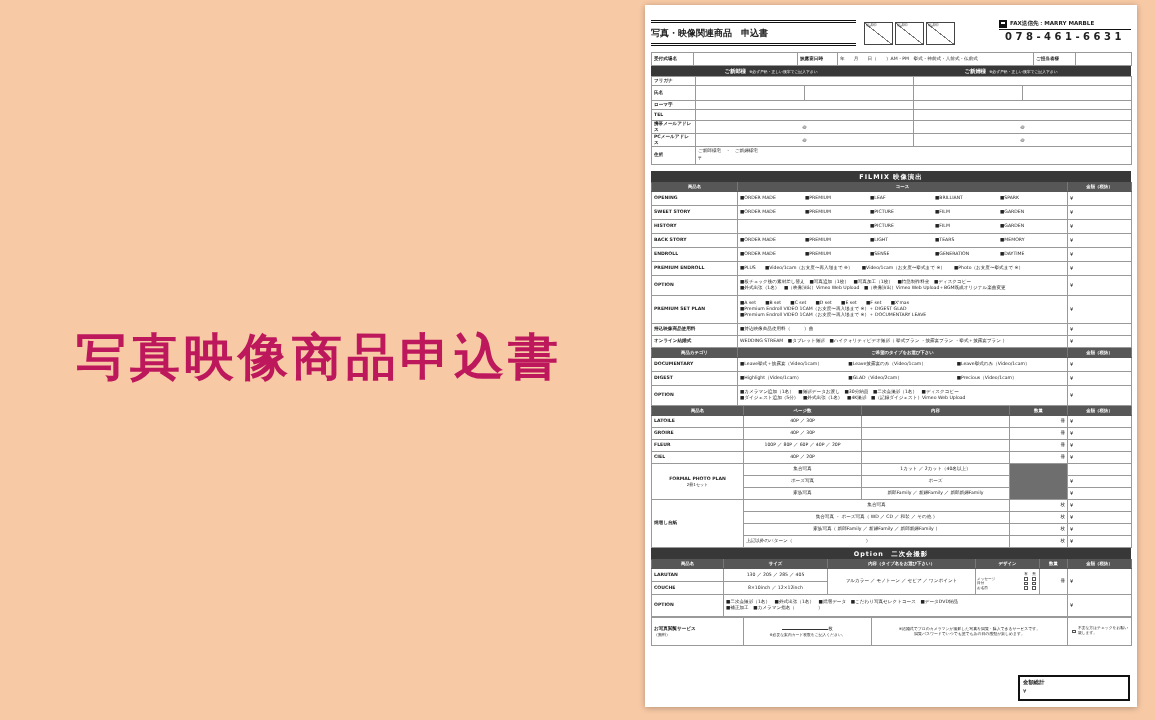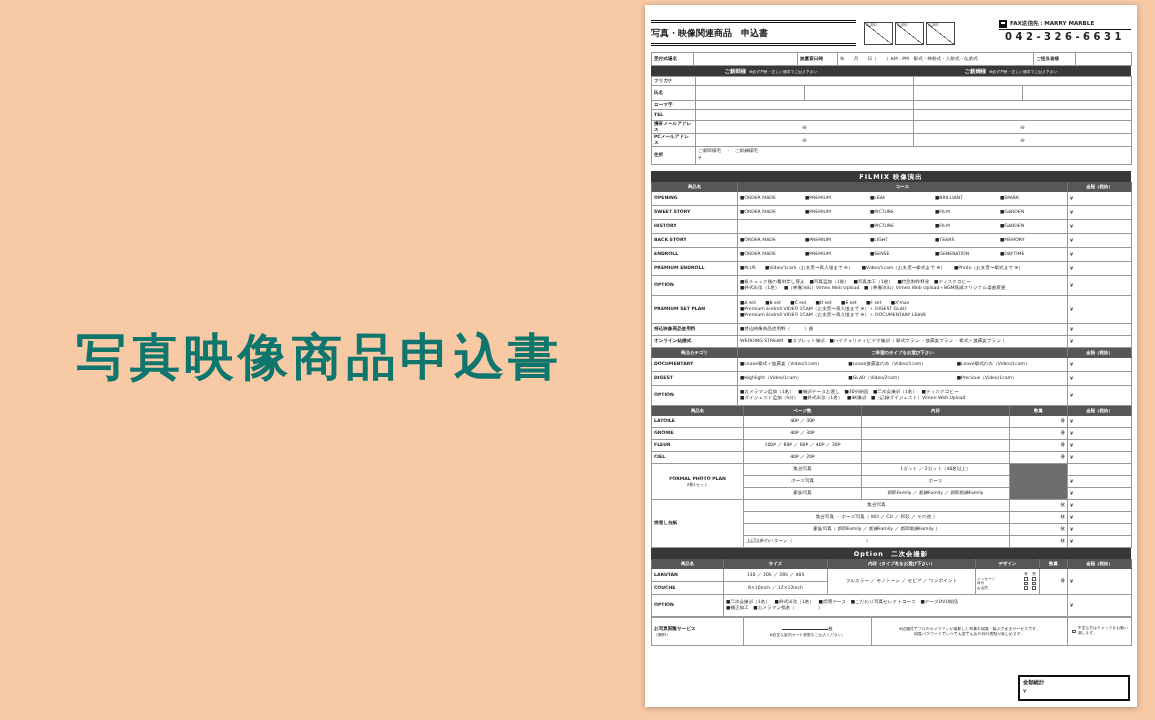--- a/index.html
+++ b/index.html
@@ -1,18 +1,18 @@
 <!DOCTYPE html>
 <html><head>
 <meta charset="utf-8">
 <style>
   *{box-sizing:border-box;margin:0;padding:0}
   html,body{width:1155px;height:720px;overflow:hidden}
   body{background:#f7c9a5;font-family:"DejaVu Sans","Liberation Sans",sans-serif;position:relative;color:#222}
-  .slide-title{position:absolute;left:76px;top:324px;font-size:50px;font-weight:bold;color:#0f766e;letter-spacing:4px;white-space:nowrap}
+  .slide-title{position:absolute;left:76px;top:324px;font-size:50px;font-weight:bold;color:#be185d;letter-spacing:4px;white-space:nowrap}
   .paper{position:absolute;left:645px;top:5px;width:492px;height:702px;background:#fff;box-shadow:0 1px 6px rgba(0,0,0,.28);padding:5px 6px 4px 6px}
   
   .form-header{display:flex;align-items:flex-start;margin-top:10px;margin-bottom:4px}
   .title-box{width:205px;border-top:3px double #111;border-bottom:3px double #111;font-weight:bold;font-size:9px;line-height:20px;height:26px}
   .stamps{display:flex;margin-left:8px;margin-top:2px}
   .stamp{width:29px;height:23px;border:1px solid #444;margin-right:2px;position:relative;background:linear-gradient(to top right,transparent 47.5%,#777 47.5%,#777 50.5%,transparent 50.5%)}
   .stamp span{position:absolute;top:0;left:1px;font-size:3.5px;color:#333}
   .fax-block{margin-left:auto;width:132px}
   .fax-line{display:flex;align-items:center;border-bottom:1px solid #111;padding-bottom:1px}
   .fax-icon{width:8px;height:8px;background:#111;margin-right:3px;position:relative;flex:none}
@@ -75,21 +75,21 @@
         </div>
       <div class="stamp">
           <span>確認印</span>
         </div>
     </div>
     <div class="fax-block">
       <div class="fax-line">
         <span class="fax-icon"></span>
         <span class="fax-label">FAX送信先：MARRY MARBLE</span>
       </div>
-      <div class="fax-number">042-326-6631</div>
+      <div class="fax-number">078-461-6631</div>
     </div>
   </div>
 
   <table class="sect">
     <colgroup>
         <col style="width:42px">
         <col style="width:104px">
         <col style="width:40px">
         <col style="width:196px">
         <col style="width:42px">

